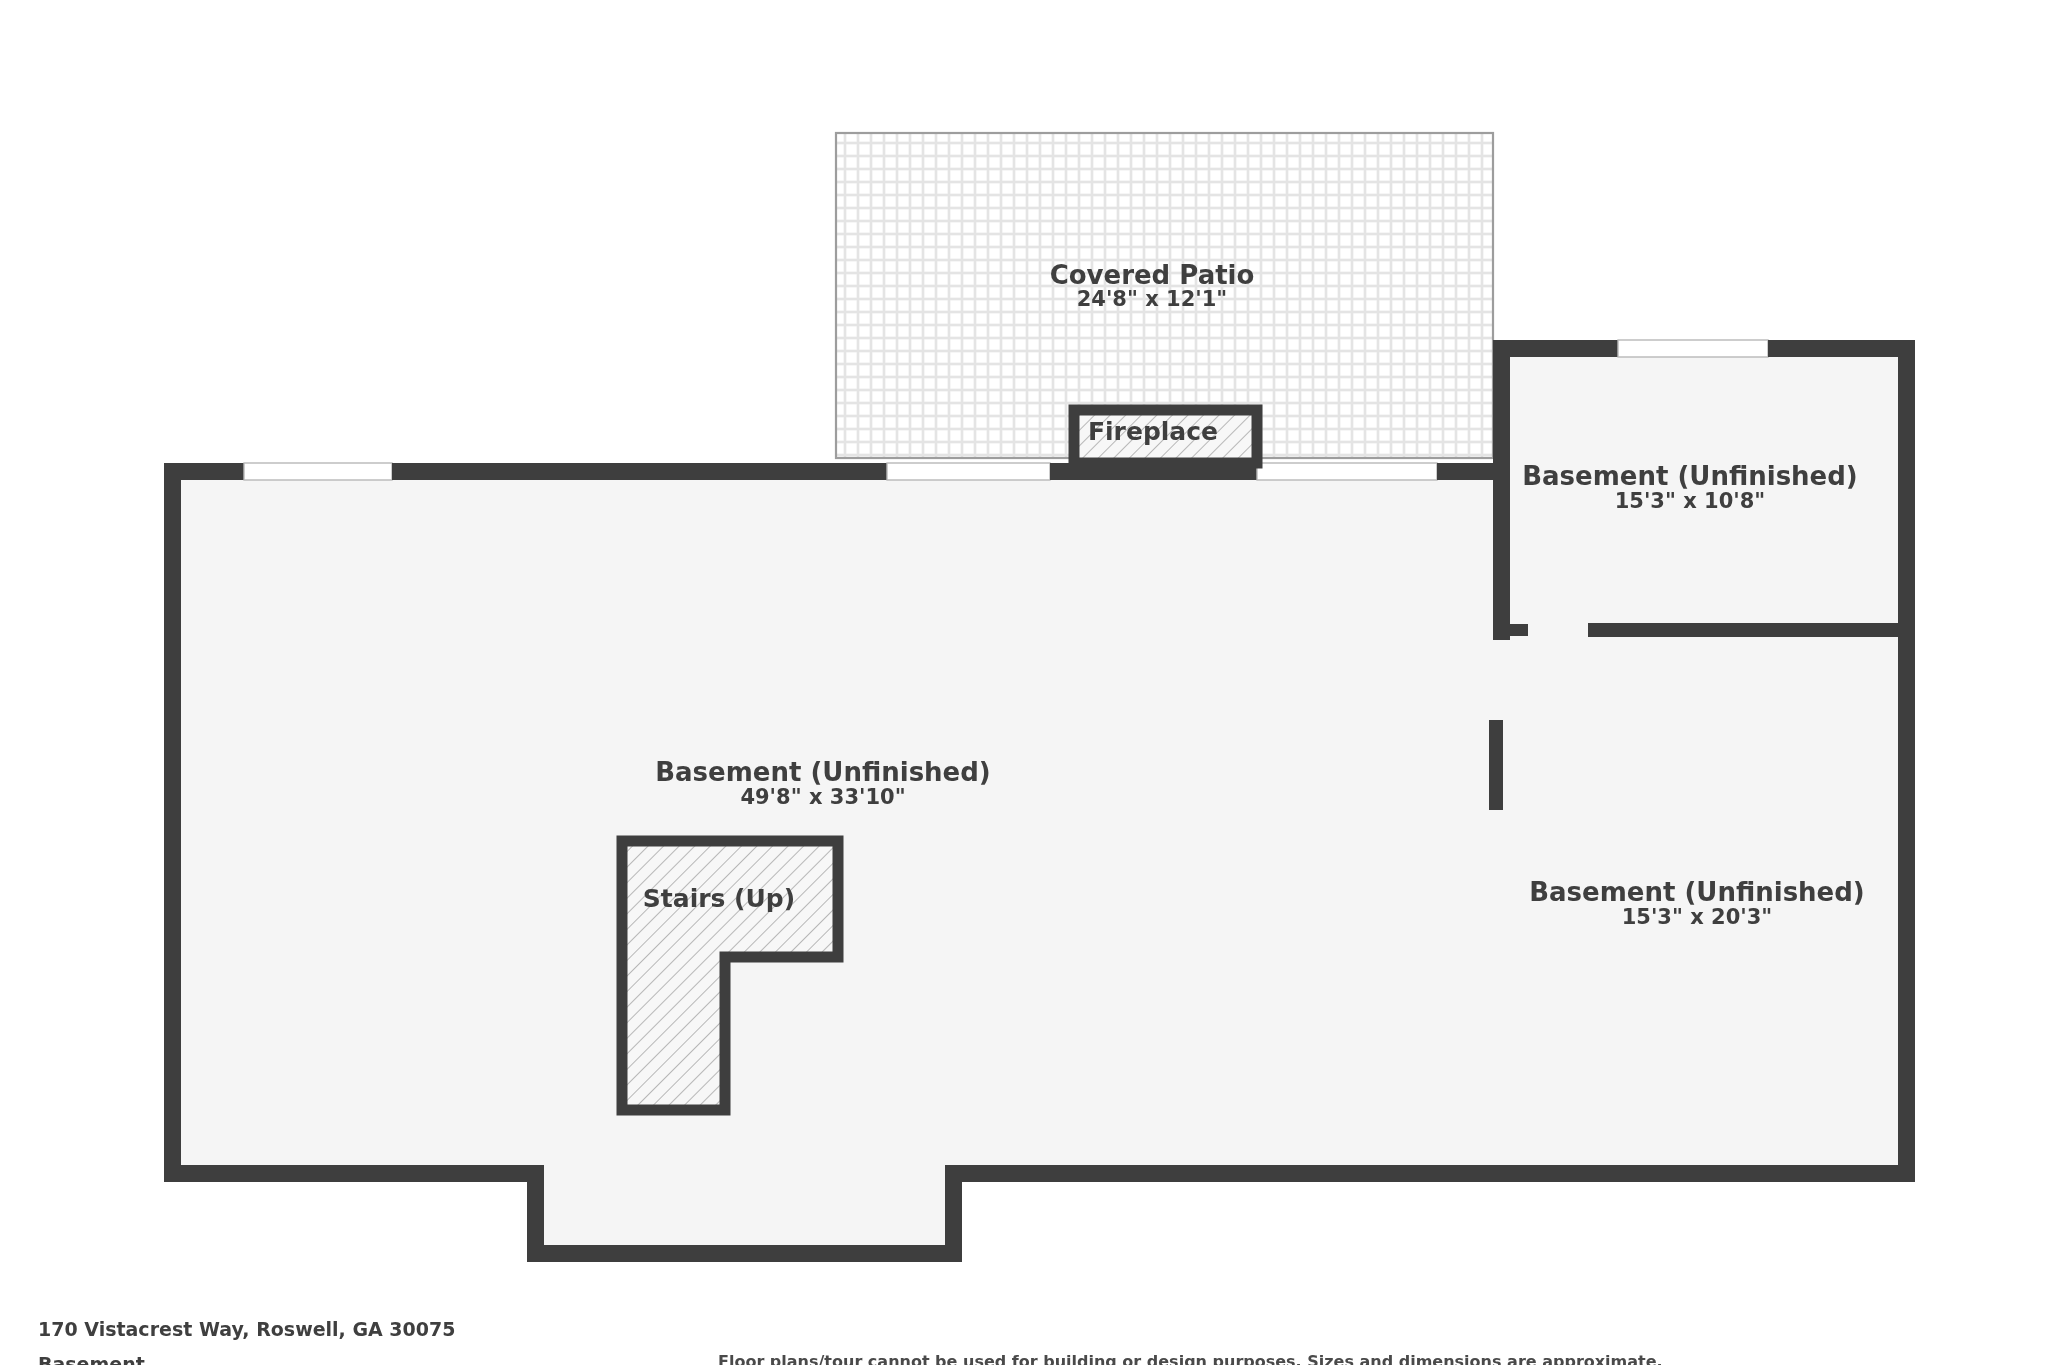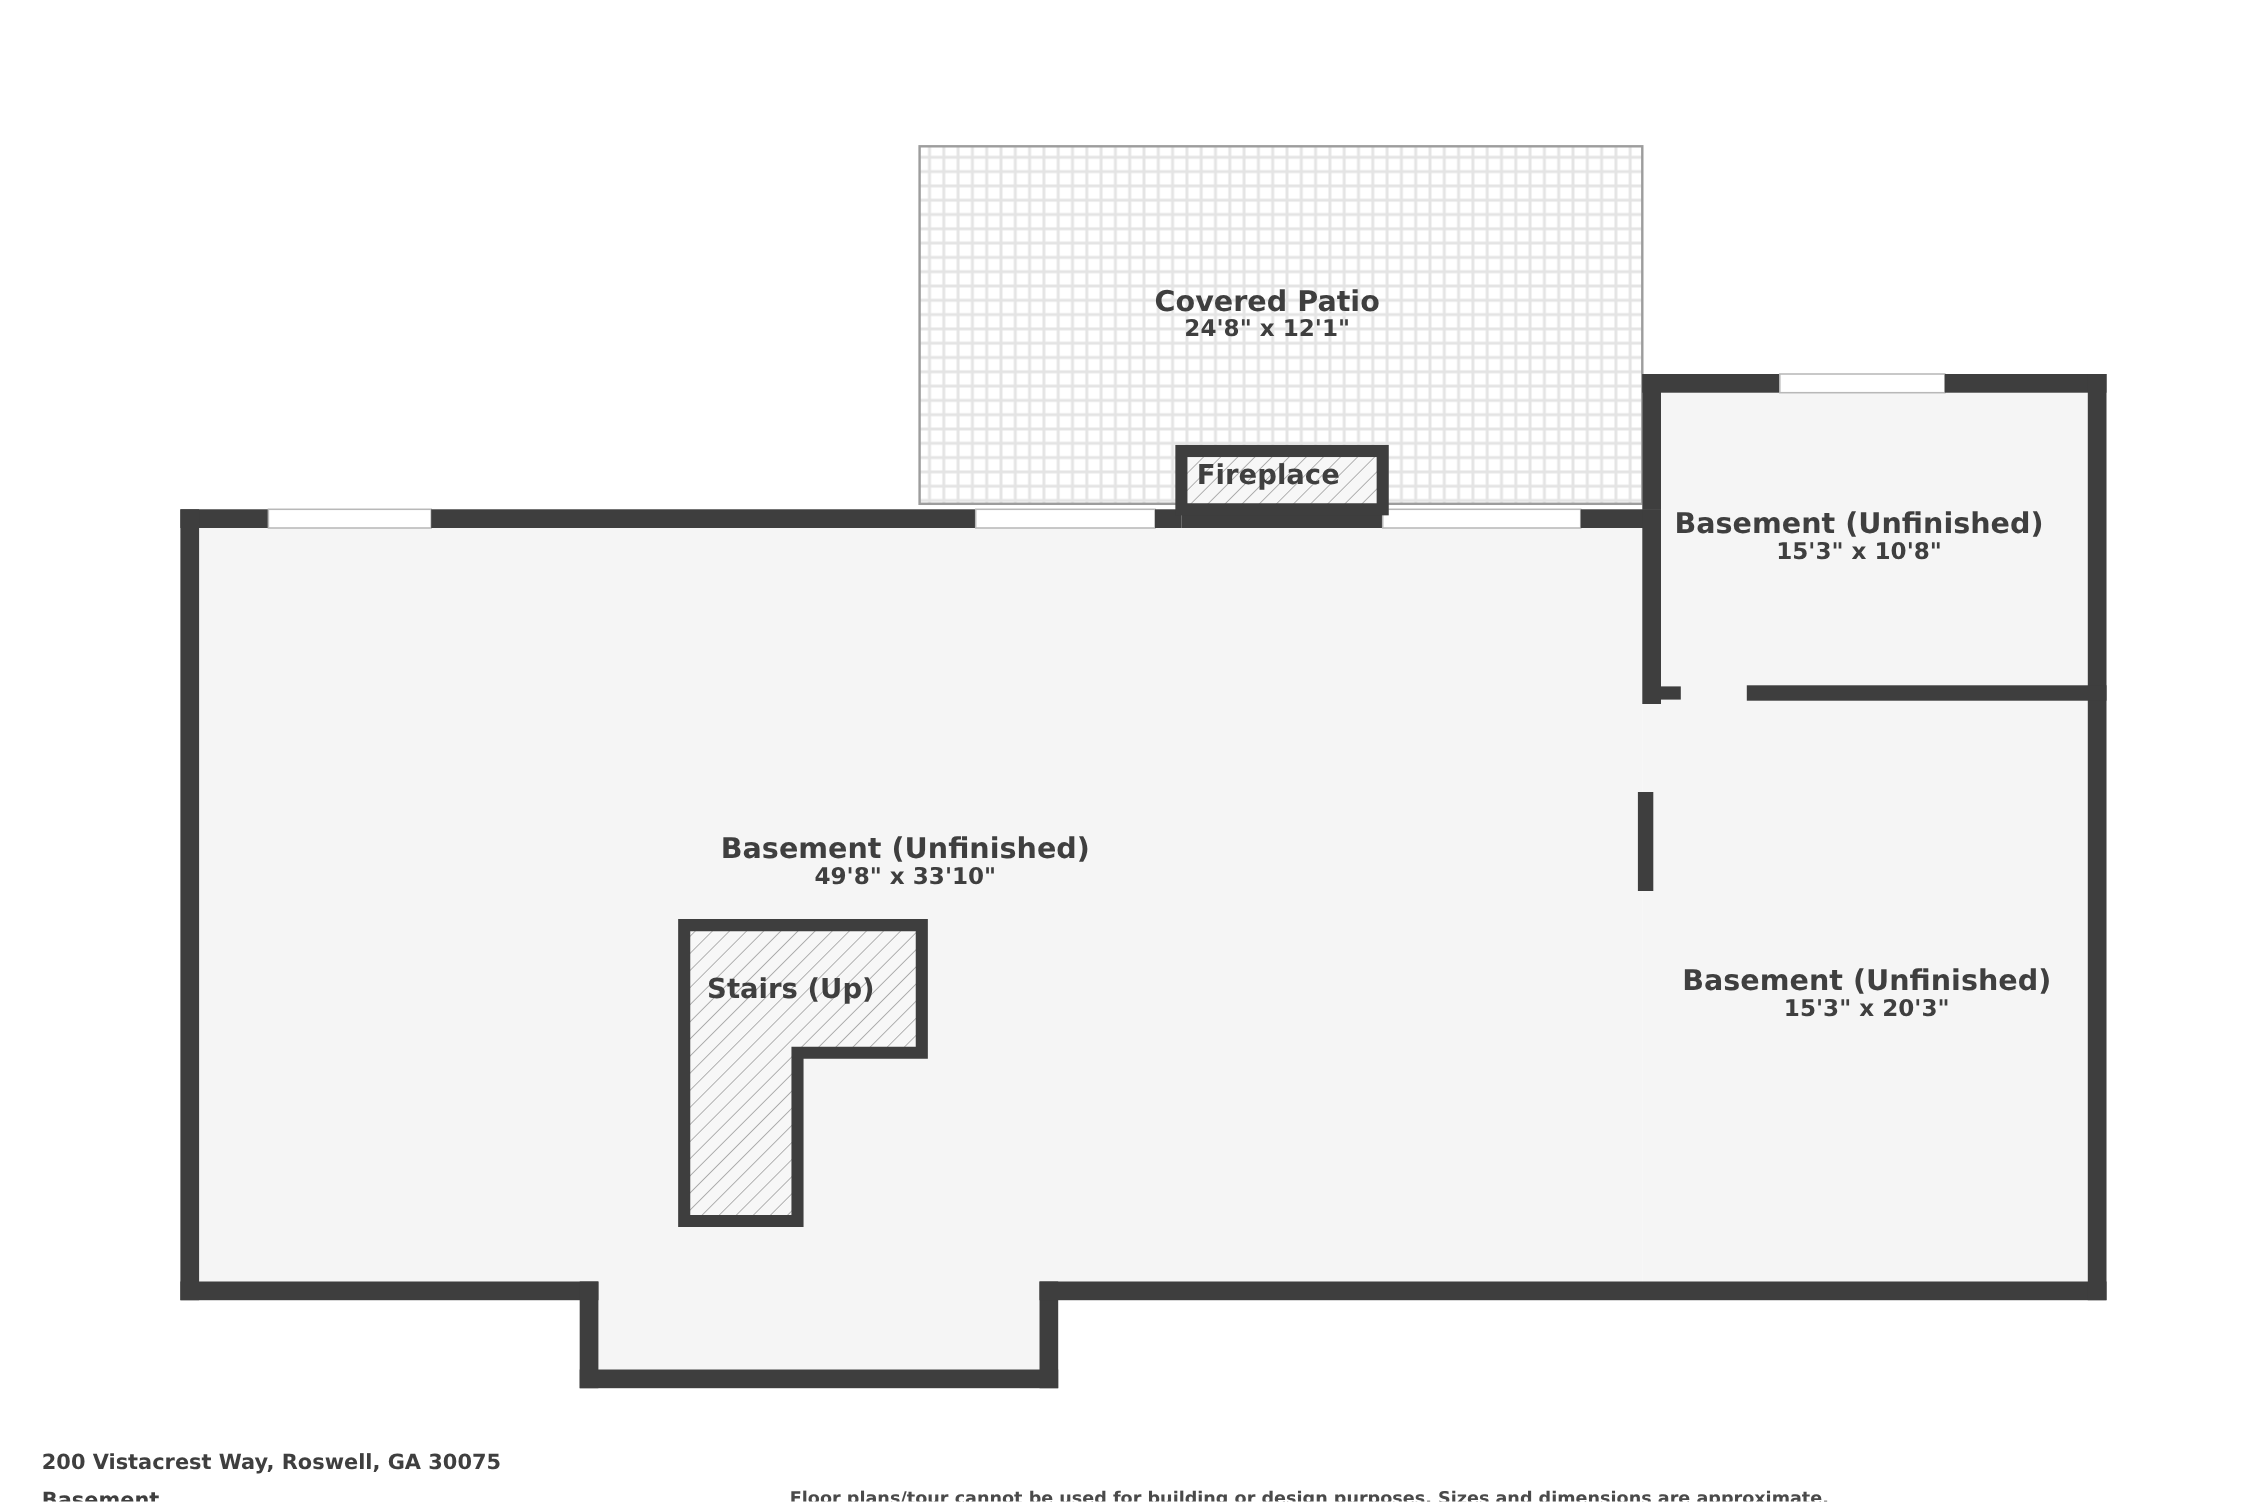--- a/index.html
+++ b/index.html
@@ -184,19 +184,19 @@
       <text class="room-name" x="1690" y="477">Basement (Unfinished)</text>
       <text class="room-dims" x="1690" y="502">15'3" x 10'8"</text>
     </g>
 
     <g>
       <text class="room-name" x="1697" y="893">Basement (Unfinished)</text>
       <text class="room-dims" x="1697" y="918">15'3" x 20'3"</text>
     </g>
   </svg>
 
-  <div class="footer-text" id="footer-address">200 Vistacrest Way, Roswell, GA 30075</div>
+  <div class="footer-text" id="footer-address">170 Vistacrest Way, Roswell, GA 30075</div>
 
   <div class="footer-text" id="footer-level">Basement</div>
 
   <div class="footer-text" id="footer-disclaimer">Floor plans/tour cannot be used for building or design purposes. Sizes and dimensions are approximate.</div>
 
 </div>
 
 </body></html>

